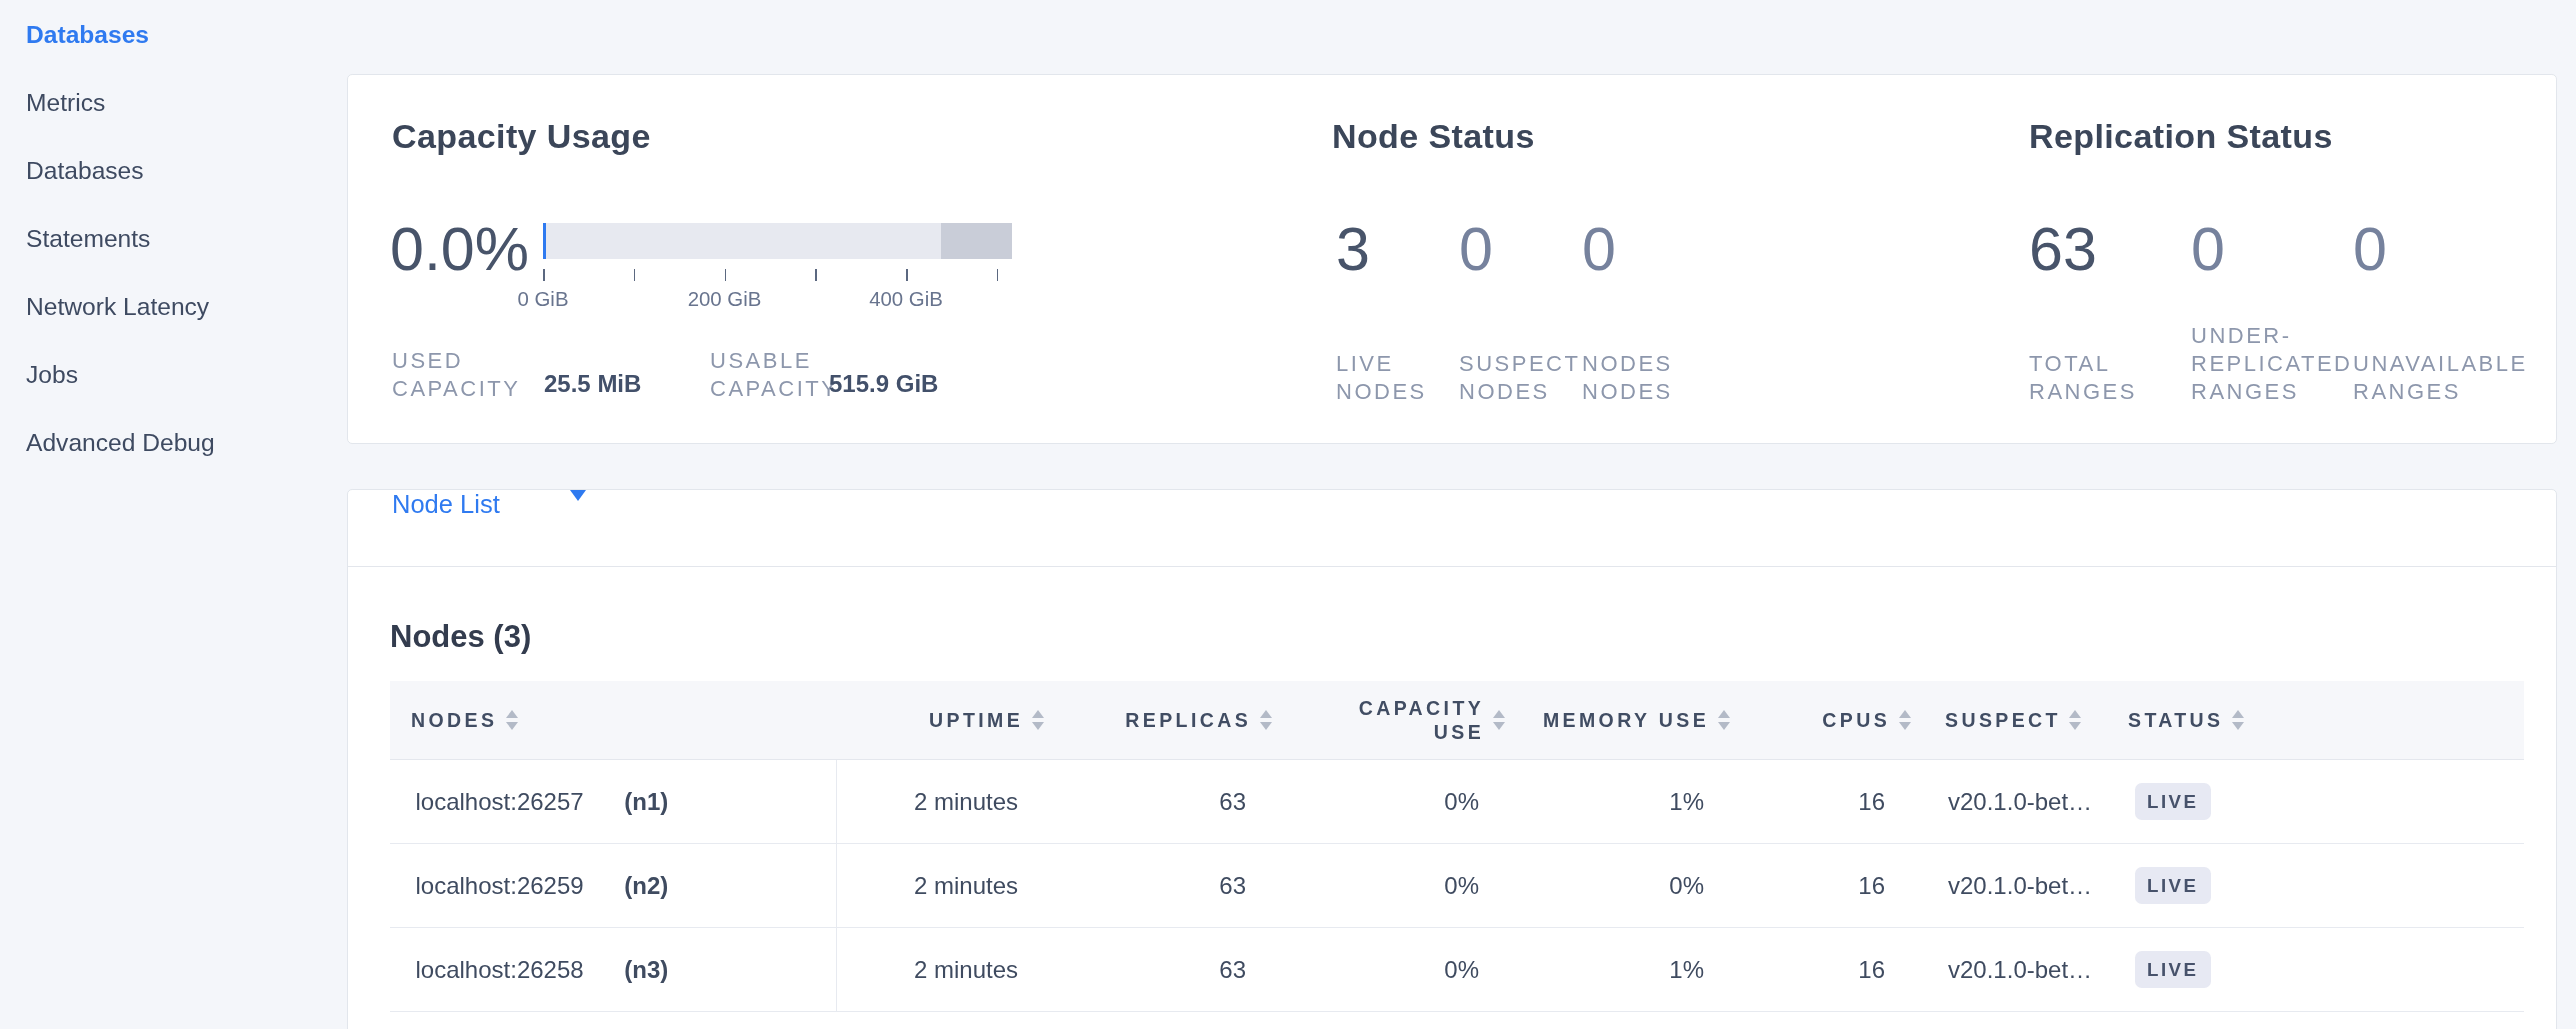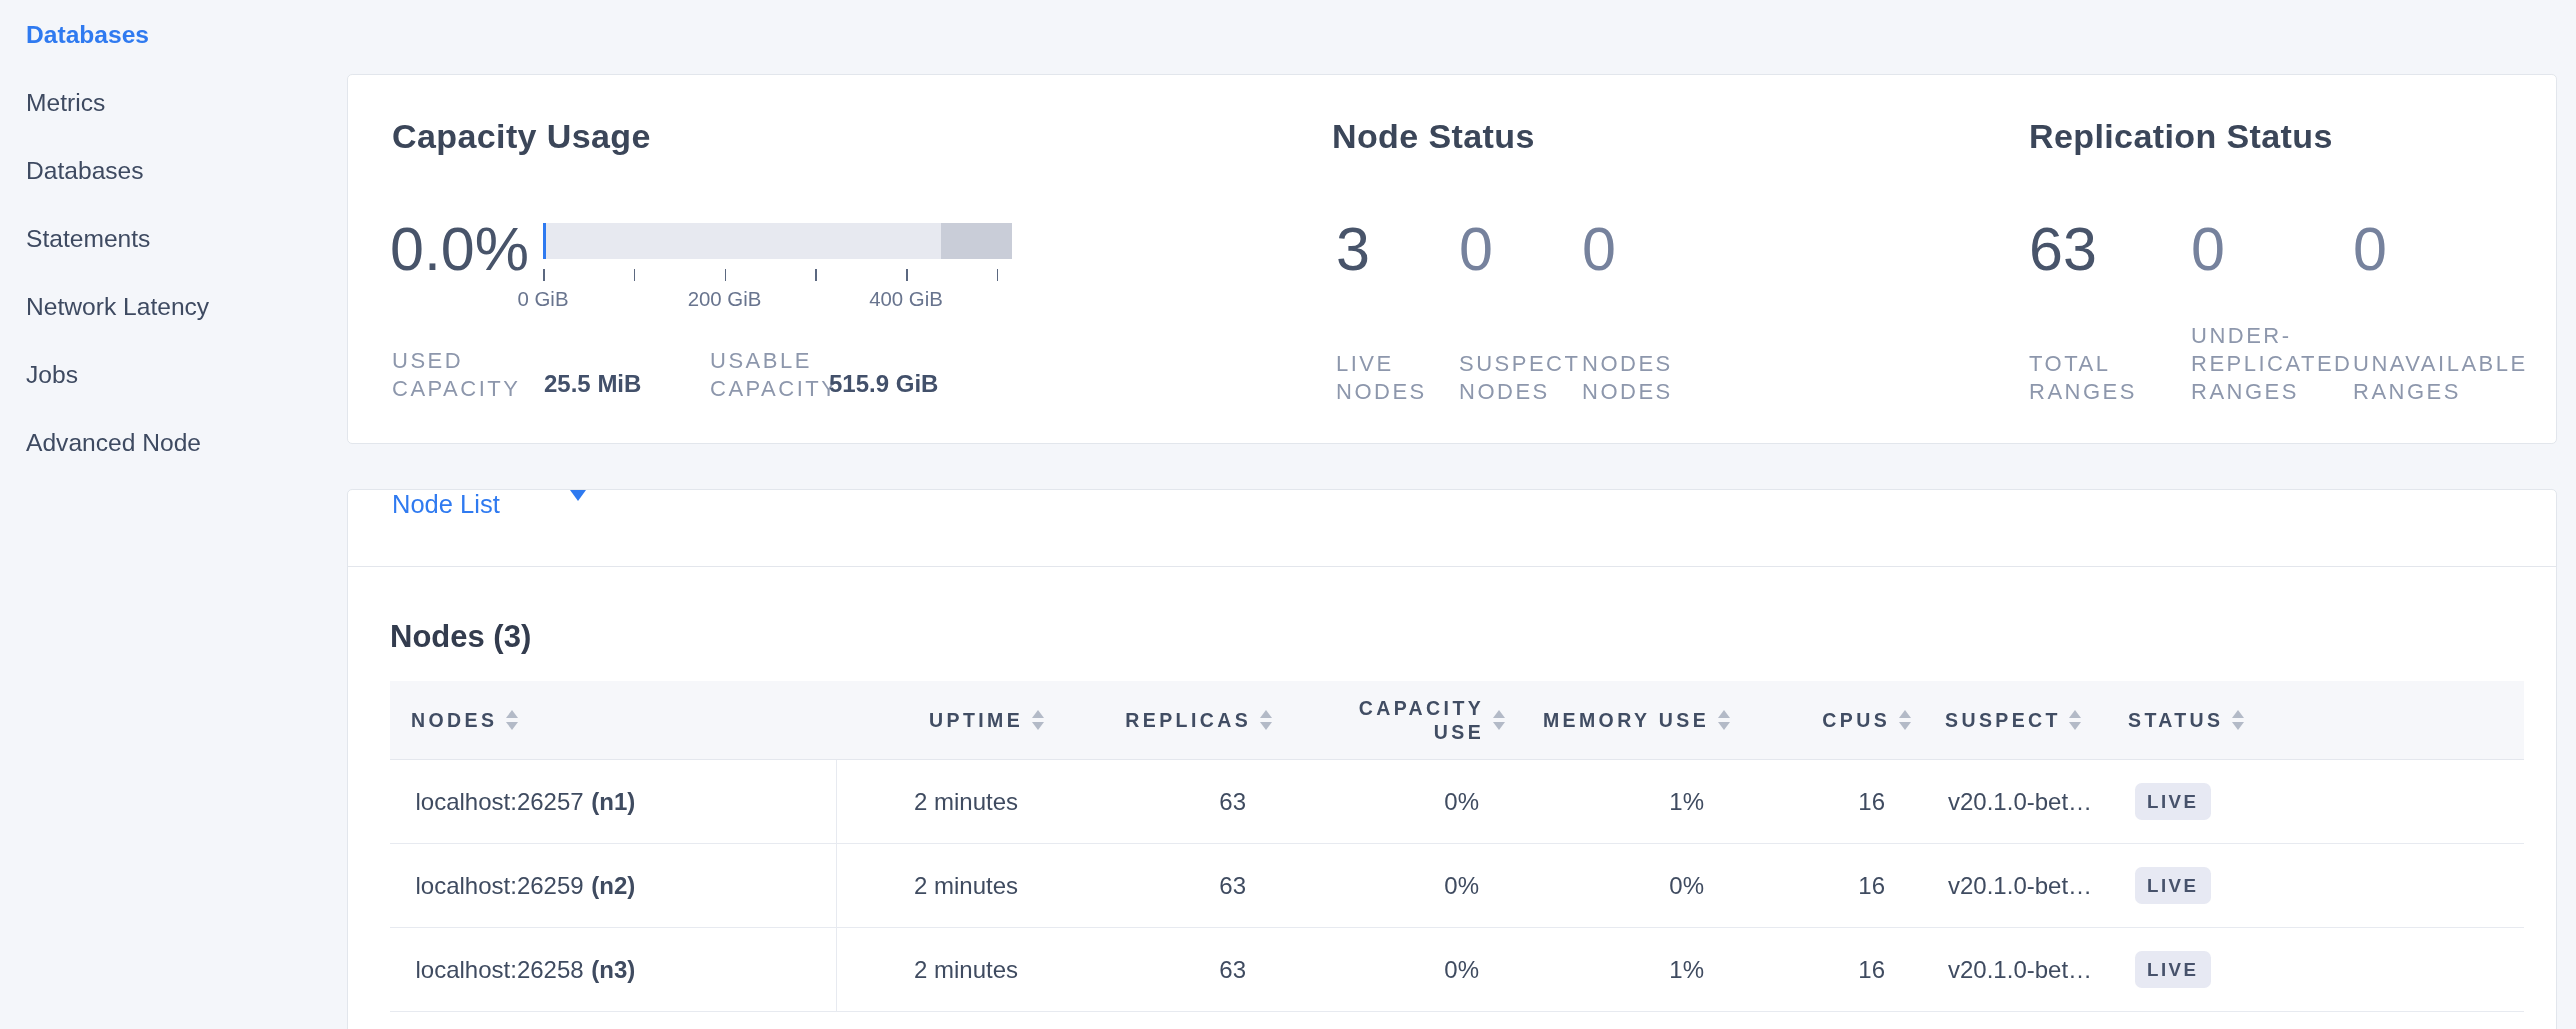--- a/index.html
+++ b/index.html
@@ -114,41 +114,41 @@
     border-right:6.8px solid transparent; border-bottom:8.5px solid #b3bac7;
   }
   .arr-down {
     width:0; height:0; border-left:6.8px solid transparent;
     border-right:6.8px solid transparent; border-top:8.5px solid #b3bac7;
   }
 
   .trow { height:84px; border-bottom:0.8px solid #e7eaf0; font-size:24px; color:#3f4b60; }
   .td { display:flex; align-items:center; white-space:nowrap; }
   .td.num { justify-content:flex-end; padding-right:29px; }
-  .td-nodes { padding-left:25.5px; border-right:0.8px solid #e7eaf0; cursor:pointer; }
+  .td-nodes { padding-left:25.5px; border-right:0.8px solid #e7eaf0; cursor:pointer;gap:33px; }
   .td-version { padding-left:34px; }
   .td-status { padding-left:30px; }
   .node-id { font-weight:bold; margin-left:7.6px; }
   .badge {
     min-width:75px; height:37px; padding:0 12px; border-radius:6.8px;
     background:#e7e9f3; color:#47526b; font-size:18.7px; font-weight:bold;
     letter-spacing:2.5px; display:flex; align-items:center; justify-content:center;
   }
 </style>
 </head>
 <body>
 
 <nav class="sidebar">
   <div class="side-item active">Databases</div>
   <div class="side-item">Metrics</div>
   <div class="side-item">Databases</div>
   <div class="side-item">Statements</div>
   <div class="side-item">Network Latency</div>
   <div class="side-item">Jobs</div>
-  <div class="side-item">Advanced Node</div>
+  <div class="side-item">Advanced Debug</div>
 </nav>
 
 <div class="main">
 
   <section class="card card-overview">
 
     <h2 class="sec-title t-capacity">Capacity Usage</h2>
     <h2 class="sec-title t-nodes">Node Status</h2>
     <h2 class="sec-title t-repl">Replication Status</h2>
 

